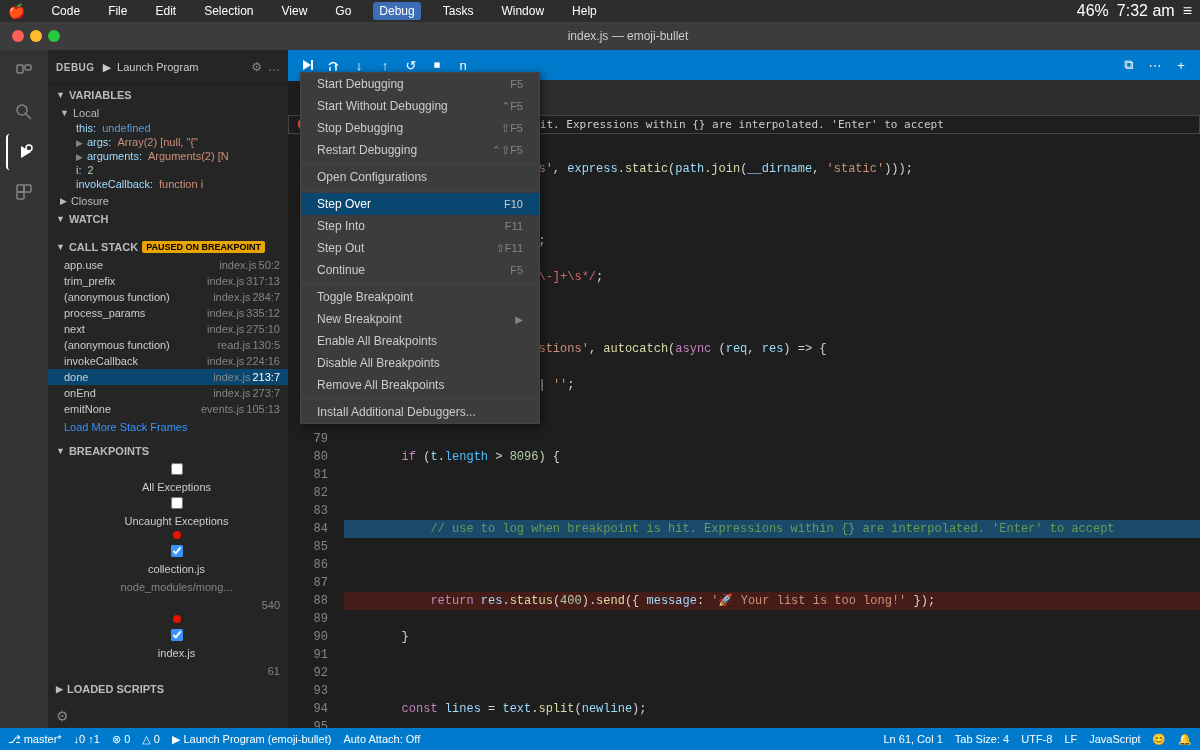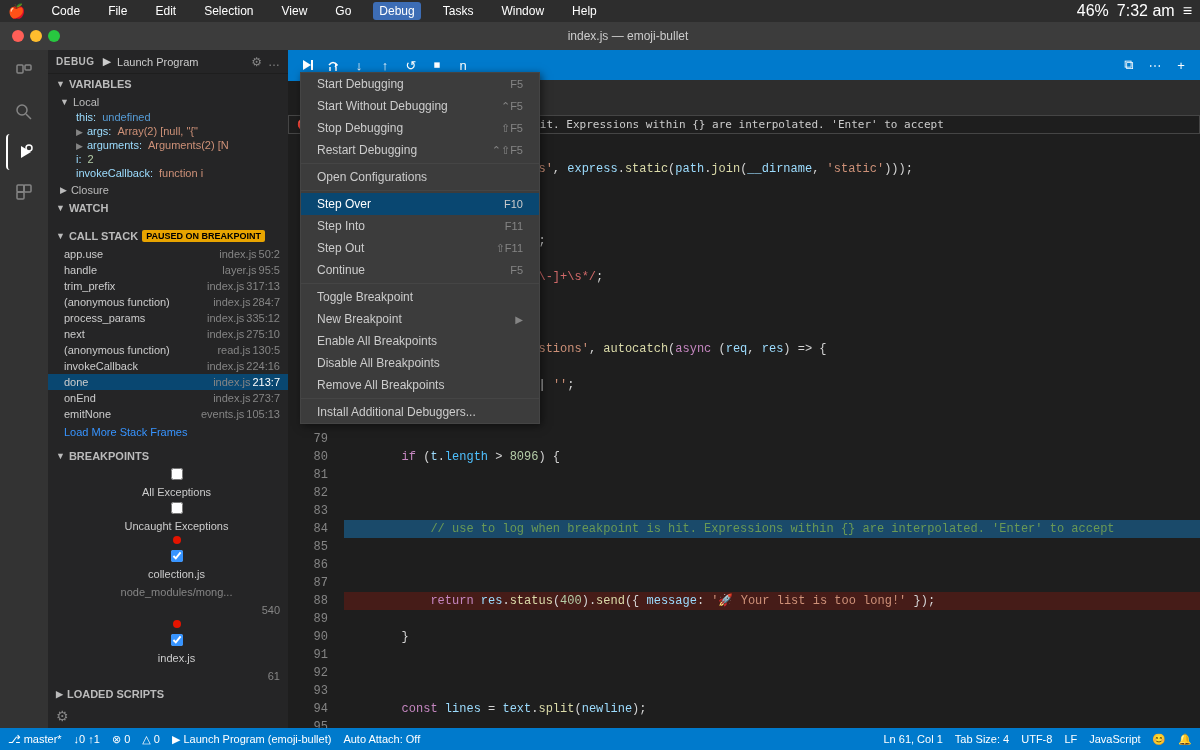--- a/index.html
+++ b/index.html
@@ -446,25 +446,20 @@
     <div class="call-stack-section">
       <div class="sidebar-section-header" style="display:flex;align-items:center;">
         <span class="arrow">▼</span>
         <span>CALL STACK</span>
         <span class="paused-badge">PAUSED ON BREAKPOINT</span>
       </div>
       <div class="call-stack-item">
         <span class="call-stack-name">app.use</span>
         <span class="call-stack-file">index.js</span>
         <span class="call-stack-line">50:2</span>
-      </div>
-      <div class="call-stack-item">
-        <span class="call-stack-name">handle</span>
-        <span class="call-stack-file">layer.js</span>
-        <span class="call-stack-line">95:5</span>
       </div>
       <div class="call-stack-item">
         <span class="call-stack-name">trim_prefix</span>
         <span class="call-stack-file">index.js</span>
         <span class="call-stack-line">317:13</span>
       </div>
       <div class="call-stack-item">
         <span class="call-stack-name">(anonymous function)</span>
         <span class="call-stack-file">index.js</span>
         <span class="call-stack-line">284:7</span>

